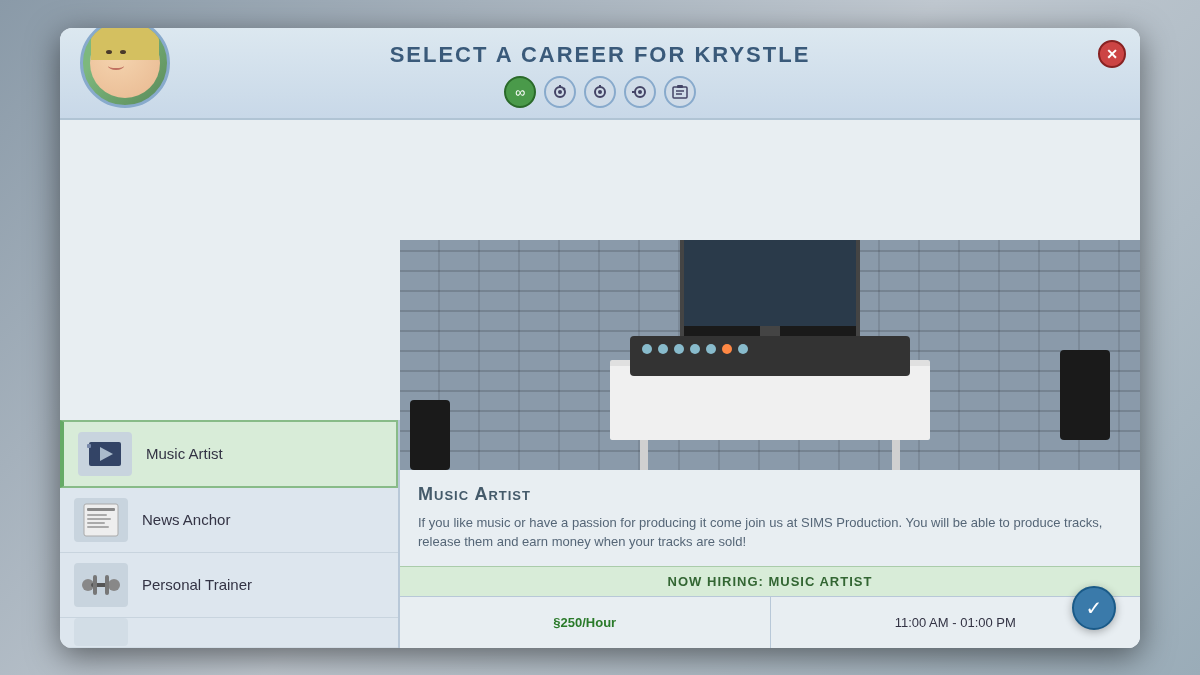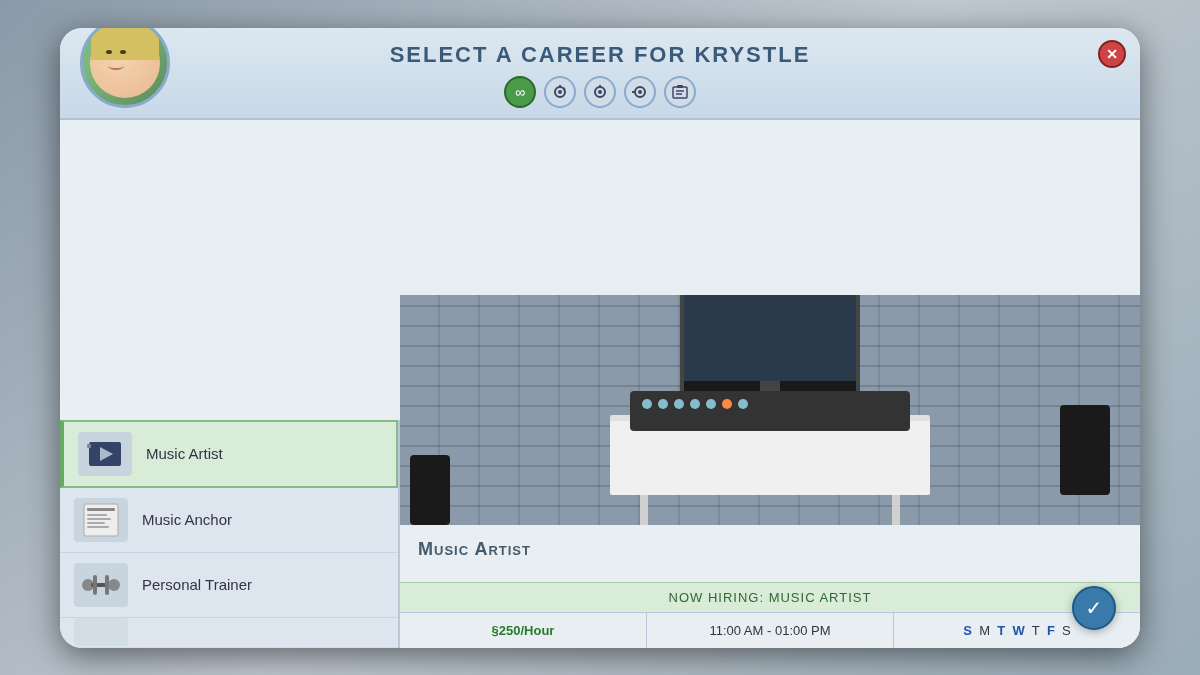--- a/index.html
+++ b/index.html
@@ -18,21 +18,21 @@
       position: absolute;
       inset: 0;
       background: linear-gradient(135deg, #8a9aa8 0%, #c0c8d0 50%, #9aacb8 100%);
     }
 
     .modal {
       position: relative;
       width: 1080px;
       height: 620px;
       background: #e8eef2;
-      border-radius: 22px;
+      border-radius: 12px;
       box-shadow: 0 8px 32px rgba(0,0,0,0.5);
       display: flex;
       flex-direction: column;
       overflow: hidden;
     }
 
     
     .modal-header {
       background: linear-gradient(180deg, #dce8f0 0%, #c8d8e8 100%);
       border-bottom: 2px solid #b0c4d4;
@@ -346,33 +346,33 @@
 
     
     .hiring-strip {
       flex-shrink: 0;
     }
     .hiring-header {
       background: #d8ecd8;
       text-align: center;
       padding: 7px;
       font-size: 13px;
-      font-weight: normal;
+      font-weight: bold;
       color: #336633;
       letter-spacing: 1px;
       text-transform: uppercase;
       border-top: 1px solid #aaccaa;
     }
     .hiring-details {
       display: flex;
       border-top: 1px solid #b8c8d8;
     }
     .hiring-cell {
       flex: 1;
-      padding: 10px;
+      padding: 18px;
       text-align: center;
       border-right: 1px solid #b8c8d8;
       font-size: 13px;
       color: #334;
       background: #e8eef2;
     }
     .hiring-cell:last-child { border-right: none; }
     .hiring-cell .currency { color: #2a7a2a; font-weight: bold; }
 
     
@@ -466,21 +466,21 @@
         <div class="career-icon-box">
           <svg width="40" height="38" viewBox="0 0 40 38">
             <rect x="3" y="3" width="34" height="32" rx="2" fill="#eee" stroke="#aaa" stroke-width="1"></rect>
             <rect x="6" y="7" width="28" height="3" rx="1" fill="#888"></rect>
             <rect x="6" y="13" width="20" height="2" rx="1" fill="#aaa"></rect>
             <rect x="6" y="17" width="24" height="2" rx="1" fill="#aaa"></rect>
             <rect x="6" y="21" width="18" height="2" rx="1" fill="#aaa"></rect>
             <rect x="6" y="25" width="22" height="2" rx="1" fill="#aaa"></rect>
           </svg>
         </div>
-        <div class="career-name">Music Anchor</div>
+        <div class="career-name">News Anchor</div>
       </div>
 
 
 
       <div class="career-item">
         <div class="career-icon-box">
           <svg width="40" height="36" viewBox="0 0 40 36">
             <circle cx="7" cy="18" r="6" fill="#888"></circle>
             <rect x="10" y="16" width="20" height="4" rx="2" fill="#555"></rect>
             <circle cx="33" cy="18" r="6" fill="#888"></circle>
@@ -521,38 +521,30 @@
               </div>
             </div>
             <div class="desk-leg-l"></div>
             <div class="desk-leg-r"></div>
           </div>
         </div>
       </div>
 
       <div class="detail-content">
         <div class="detail-title">Music Artist</div>
+        <div class="detail-description">If you like music or have a passion for producing it come join us at SIMS Production. You will be able to produce tracks, release them and earn money when your tracks are sold!</div>
       </div>
 
       <div class="hiring-strip">
         <div class="hiring-header">Now Hiring: Music Artist</div>
         <div class="hiring-details">
           <div class="hiring-cell">
             <span class="currency">§250/Hour</span>
           </div>
           <div class="hiring-cell">11:00 AM - 01:00 PM</div>
-          <div class="hiring-cell">
-            <span style="color:#2255aa;font-weight:bold;">S</span>&nbsp;
-            <span>M</span>&nbsp;
-            <span style="color:#2255aa;font-weight:bold;">T</span>&nbsp;
-            <span style="color:#2255aa;font-weight:bold;">W</span>&nbsp;
-            <span>T</span>&nbsp;
-            <span style="color:#2255aa;font-weight:bold;">F</span>&nbsp;
-            <span>S</span>
-          </div>
         </div>
       </div>
 
     </div>
   </div>
 
   <div class="confirm-btn">✓</div>
 
 </div>
 

